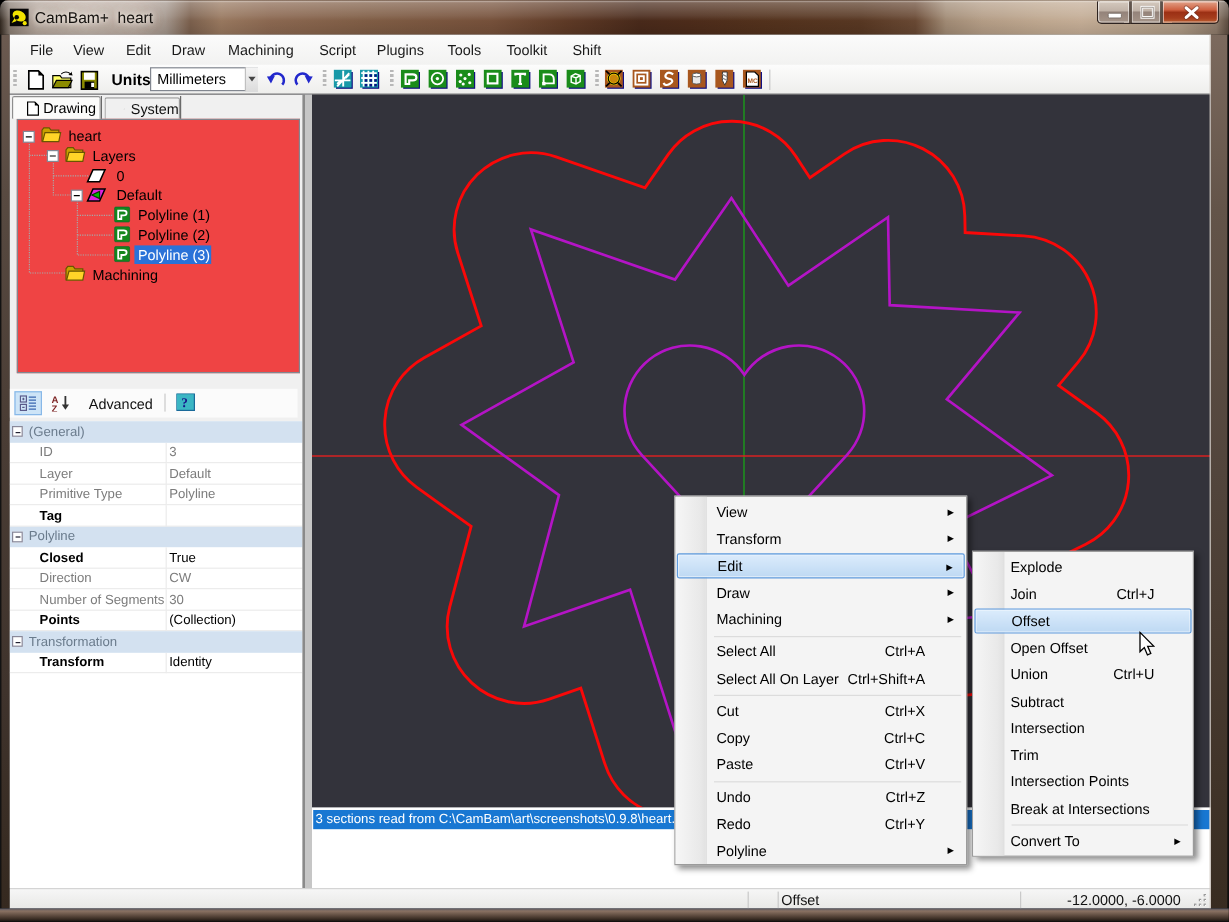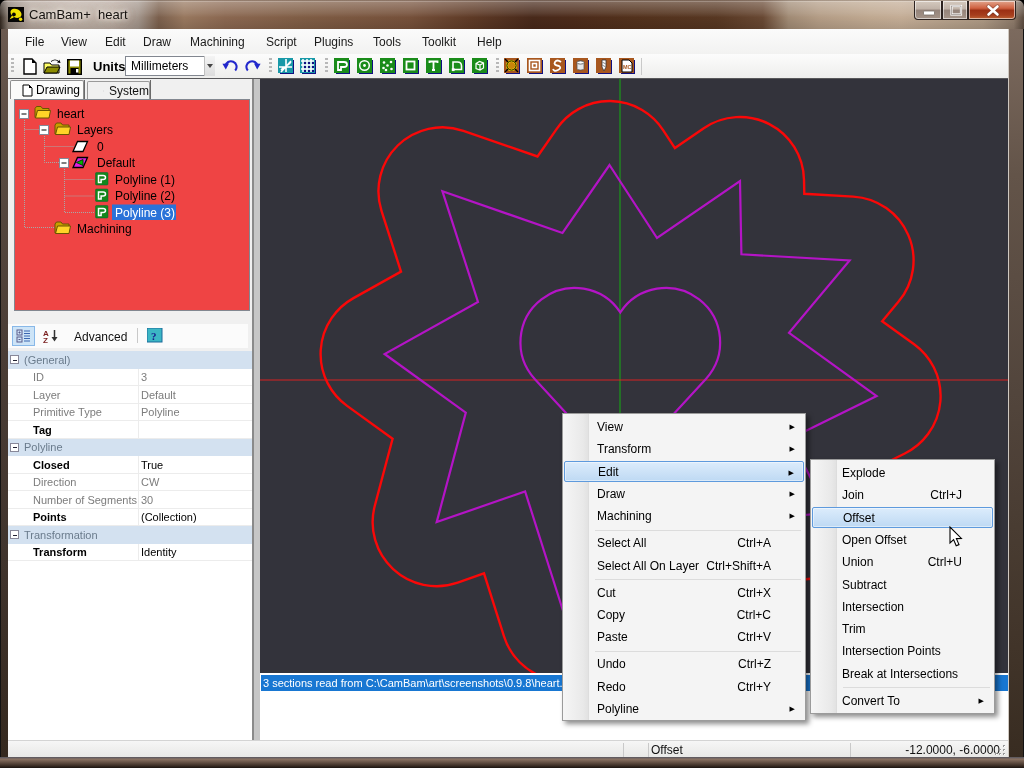--- a/index.html
+++ b/index.html
@@ -121,21 +121,21 @@
     <div id="menubar">
       <span style="left:17px">File</span>
         <span style="left:53px">View</span>
         <span style="left:97px">Edit</span>
         <span style="left:135px">Draw</span>
         <span style="left:182px">Machining</span>
         <span style="left:258px">Script</span>
         <span style="left:306px">Plugins</span>
         <span style="left:365px">Tools</span>
         <span style="left:414px">Toolkit</span>
-        <span style="left:469px">Help</span>
+        <span style="left:469px">Shift</span>
     </div>
     <div id="toolbar">
       <div class="grip" style="left:3px"></div>
       <svg class="ticon" style="left:15px" width="14" height="17" viewBox="0 0 14 17">
           <path d="M1 1 h8 l4 4 v11 h-12 z" fill="#fff" stroke="#000" stroke-width="1.4"></path>
           <path d="M9 1 l4 4 h-4 z" fill="#000"></path>
         </svg>
       <svg class="ticon" style="left:35px" width="18" height="17" viewBox="0 0 18 17">
           <path d="M1 5 h6 l1.5 2 H16 v8 H1 z" fill="#ffff66" stroke="#000"></path>
           <path d="M1 15 L4 9 h13 l-3 6 z" fill="#8b8b00" stroke="#000"></path>
@@ -428,21 +428,21 @@
   <path d="M 534.7 379 A 54.4 54.4 0 1 1 620.3 312.4 A 54.4 54.4 0 1 1 705.9 379 L 620.3 472 Z" fill="none" stroke="#b414c6" stroke-width="2.2"></path>
 </svg></div>
     <div id="logarea">
         <div id="logline">3 sections read from C:\CamBam\art\screenshots\0.9.8\heart.cb</div>
       </div>
     <div id="statusbar">
       <div class="sbsep" style="left:615px"></div>
       <div class="sbsep" style="left:640px"></div>
       <div class="sbsep" style="left:842px"></div>
       <span style="position:absolute; left:643px; top:2px">Offset</span>
-      <span style="position:absolute; right:9px; top:2px">-12.0000, -6.0000</span>
+      <span style="position:absolute; right:25px; top:2px">-12.0000, -6.0000</span>
       <svg id="grip2" width="11" height="11" viewBox="0 0 11 11">
           <g fill="#999">
             <rect x="8" y="8" width="2" height="2"></rect>
             <rect x="8" y="4" width="2" height="2"></rect>
             <rect x="8" y="0" width="2" height="2"></rect>
             <rect x="4" y="8" width="2" height="2"></rect>
             <rect x="4" y="4" width="2" height="2"></rect>
             <rect x="0" y="8" width="2" height="2"></rect>
           </g>
           <g fill="#fff">

